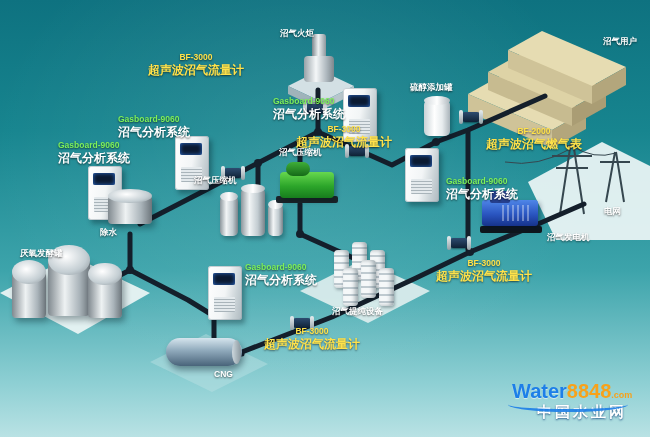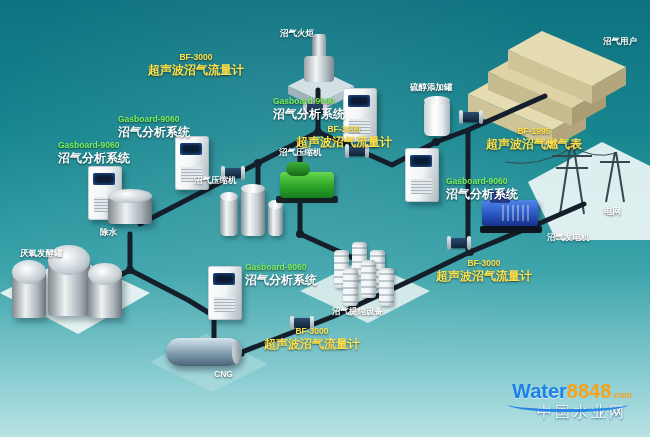--- a/index.html
+++ b/index.html
@@ -75,21 +75,21 @@
     background:linear-gradient(90deg,#7d878d,#eef2f3 45%,#8d979d);}
   .torch-body{position:absolute;width:30px;height:26px;border-radius:4px;
     background:linear-gradient(90deg,#98a2a8,#f4f7f8 40%,#aeb8be 75%,#7d878d);}
 
   
   #watermark{position:absolute;left:512px;top:381px;width:136px;text-align:left;line-height:1.05;}
   #watermark .row1{font-size:20px;font-weight:bold;letter-spacing:0;}
   #watermark .brand{color:var(--water-blue);text-shadow:0 1px 1px rgba(255,255,255,.6);}
   #watermark .num{color:var(--accent-orange);}
   #watermark .suffix{font-size:9px;color:var(--accent-orange);font-weight:bold;}
-  #watermark .row2{font-size:15px;font-weight:normal;color:#ffffff;letter-spacing:3px;
+  #watermark .row2{font-size:15px;font-weight:bold;color:#ffffff;letter-spacing:3px;
     text-shadow:0 1px 2px rgba(10,60,120,.8);margin-top:2px;padding-left:25px;}
   #watermark .swoosh{position:absolute;left:-4px;top:16px;width:120px;height:12px;
     border-bottom:3px solid var(--water-blue);border-radius:50%;opacity:.9;}
 </style>
 </head>
 <body>
 
 <div id="stage">
   <div id="glow"></div>
 
@@ -244,21 +244,21 @@
     <span class="l1">Gasboard-9060</span>
     <span class="l2">沼气分析系统</span>
   </div>
 
   <div class="lbl fm" style="left:296px;top:124px;width:96px;">
     <span class="l1">BF-3000</span>
     <span class="l2">超声波沼气流量计</span>
   </div>
 
   <div class="lbl fm" style="left:478px;top:126px;width:112px;">
-    <span class="l1">BF-1995</span>
+    <span class="l1">BF-2000</span>
     <span class="l2">超声波沼气燃气表</span>
   </div>
 
   <div class="lbl an" style="left:58px;top:140px;">
     <span class="l1">Gasboard-9060</span>
     <span class="l2">沼气分析系统</span>
   </div>
 
   <div class="lbl" style="left:279px;top:147px;">
       <span class="l1">沼气压缩机</span>

